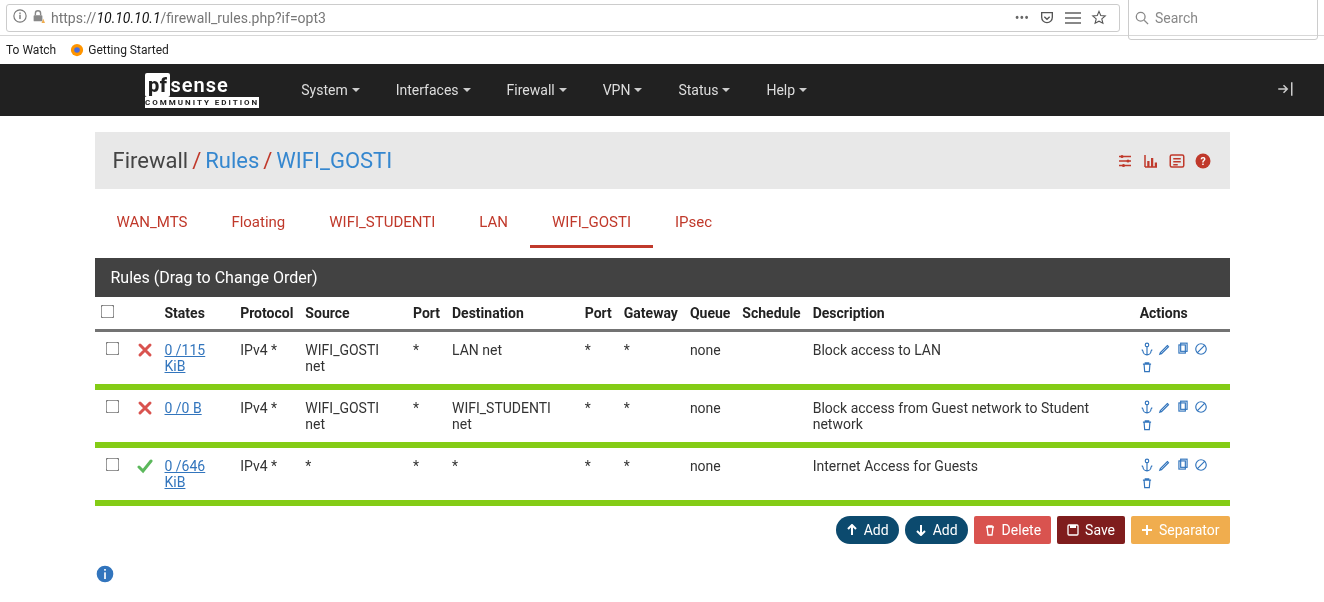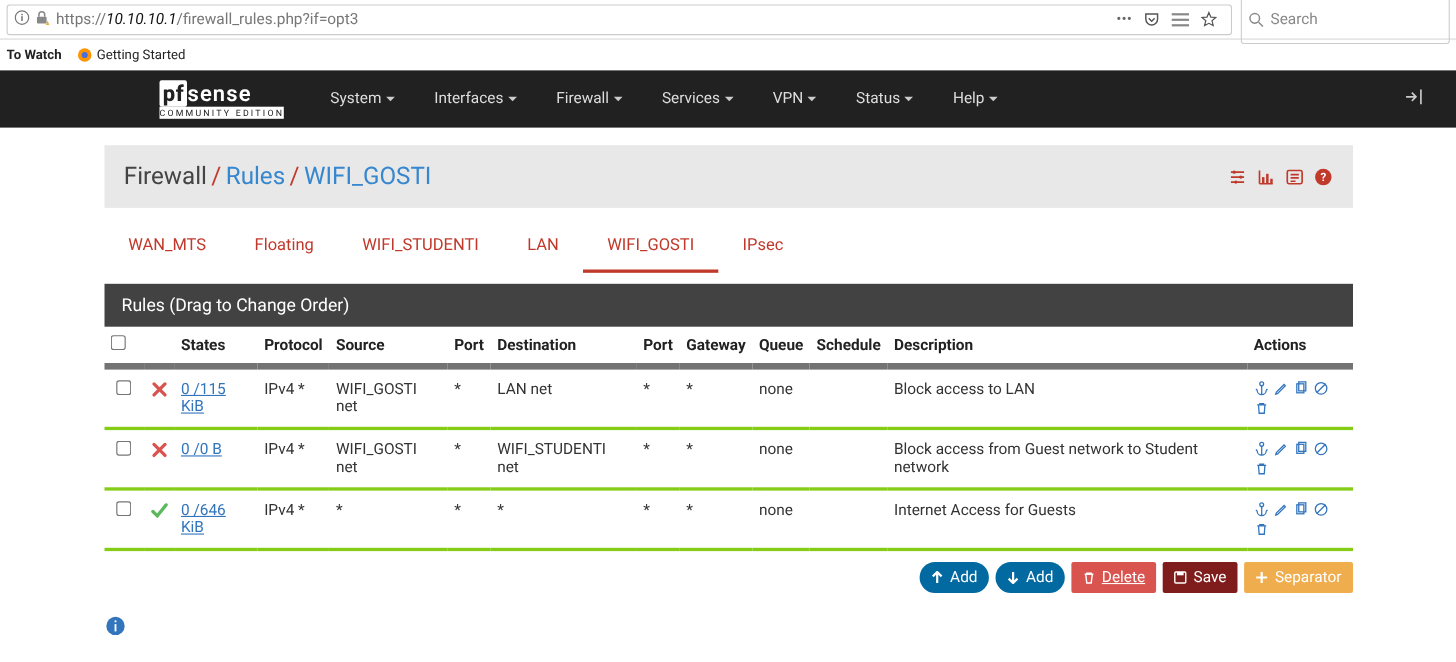--- a/index.html
+++ b/index.html
@@ -10,28 +10,28 @@
   .url-box { flex: 1; display: flex; align-items: center; border: 1px solid #ccc; border-radius: 3px; height: 28px; padding: 0 6px; font-size: 14px; }
   .url-icons-left svg,.url-icons-left span{margin-right:4px; color:#666;}
   .url-text-faded { color: #777; }
   .url-text-host { color: #111; font-style: italic; }
   .url-right { display:flex; align-items:center; gap:10px; padding-right:6px; color:#666;}
   .search-box { display:flex; align-items:center; border:1px solid #ccc; border-radius:3px; height:44px; width:190px; margin-left:8px; padding:0 6px; color:#888;}
   .search-box svg{margin-right:6px;}
 
   .bookmarks-bar { display:flex; align-items:center; gap:14px; padding:4px 6px; height:28px; font-size:12px; color:#222;}
   .bm-item { display:flex; align-items:center; gap:4px;}
-  .truncated{ overflow:hidden; white-space:nowrap;font-weight:bold;}
+  .truncated{ overflow:hidden; white-space:nowrap;}
 
   
   .topnav { background:#212121; color:#fff; height:52px; display:flex; align-items:center; padding-left:145px; padding-right:30px;}
   .logo { display:flex; flex-direction:column; margin-right:24px;}
   .logo-top{font-weight:600; letter-spacing:0.5px;}
   .logo-text{font-size:20px; letter-spacing:1px;}
-  .logo-bottom{font-size:8px; background:#fff; color:#212121; text-align:center; letter-spacing:2px; font-weight:400; padding:1px 0;}
+  .logo-bottom{font-size:8px; background:#fff; color:#212121; text-align:center; letter-spacing:2px; font-weight:700; padding:1px 0;}
   .nav-items{display:flex; gap:0;}
   .nav-item{color:#ddd; padding:8px 18px; cursor:pointer; display:flex; align-items:center; gap:4px;}
   .spacer{flex:1;}
   .logout-icon{color:#ccc;}
 
   
   .page-wrap{padding:0 15px 0 15px;}
   .container{max-width:1135px; margin:16px auto 0;}
   .breadcrumb-box{background:#e8e8e8; padding:16px 18px; display:flex; align-items:center;}
   .breadcrumb-title{font-size:22px; color:#444;}
@@ -42,35 +42,35 @@
 
   
   .tabs{display:flex; gap:0; margin-top:10px; border-bottom:0px solid #ddd;}
   .tab{padding:14px 22px; color:#c0392b; cursor:pointer; font-size:15px;}
   .tab.active{border-bottom:3px solid #c0392b;}
 
   
   .panel{margin-top:10px;}
   .panel-head{background:#424242; color:#fff; padding:10px 16px; font-size:16px;}
   table.rules{width:100%; border-collapse:collapse;}
-  table.rules th{text-align:left; font-weight:700; padding:8px 6px; border-bottom:6px solid #737373; font-size:14px; color:#222;}
-  table.rules td{padding:10px 6px; border-bottom:3px solid #84cc16; vertical-align:top; font-size:14px; color:#333;}
+  table.rules th{text-align:left; font-weight:700; padding:8px 6px; border-bottom:3px solid #737373; font-size:14px; color:#222;}
+  table.rules td{padding:10px 6px; border-bottom:6px solid #84cc16; vertical-align:top; font-size:14px; color:#333;}
   .chk-col{width:36px; text-align:center;}
   .state-link{color:#3275bd;}
   .status-icon{display:inline-block;}
   .status-icon.block{color:#d9534f;}
   .status-icon.pass{color:#5cb85c;}
   .action-icons{display:flex; flex-wrap:wrap; gap:4px; color:#3275bd; max-width:90px;}
   .action-icons svg{cursor:pointer;}
 
   
   .btn-row{display:flex; justify-content:flex-end; gap:6px; margin-top:10px;}
   .btn{display:flex; align-items:center; gap:6px; padding:6px 10px; border-radius:2px; font-size:14px; cursor:pointer; color:#fff;}
-  .btn.green{background:#0369a1;border-radius:14px;}
-  .btn.red{background:#d9534f;text-decoration:underline;}
+  .btn.green{background:#0c4a6e;border-radius:14px;}
+  .btn.red{background:#d9534f;}
   .btn.blue{background:#7f1d1d;}
   .btn.orange{background:#f0ad4e;}
 
   .info-bubble{margin-top:20px; color:#3275bd;}
 
   input[type=checkbox]{transform:scale(1.05);}
 </style>
 </head>
 <body>
 
@@ -145,26 +145,20 @@
         </svg>
       </div>
     <div class="nav-item">
         <span>Interfaces</span> 
         <svg width="8" height="8" viewBox="0 0 8 8">
           <path d="M0 2l4 4 4-4" fill="#ccc"></path>
         </svg>
       </div>
     <div class="nav-item">
         <span>Firewall</span> 
-        <svg width="8" height="8" viewBox="0 0 8 8">
-          <path d="M0 2l4 4 4-4" fill="#ccc"></path>
-        </svg>
-      </div>
-    <div class="nav-item">
-        <span>Services</span> 
         <svg width="8" height="8" viewBox="0 0 8 8">
           <path d="M0 2l4 4 4-4" fill="#ccc"></path>
         </svg>
       </div>
     <div class="nav-item">
         <span>VPN</span> 
         <svg width="8" height="8" viewBox="0 0 8 8">
           <path d="M0 2l4 4 4-4" fill="#ccc"></path>
         </svg>
       </div>

